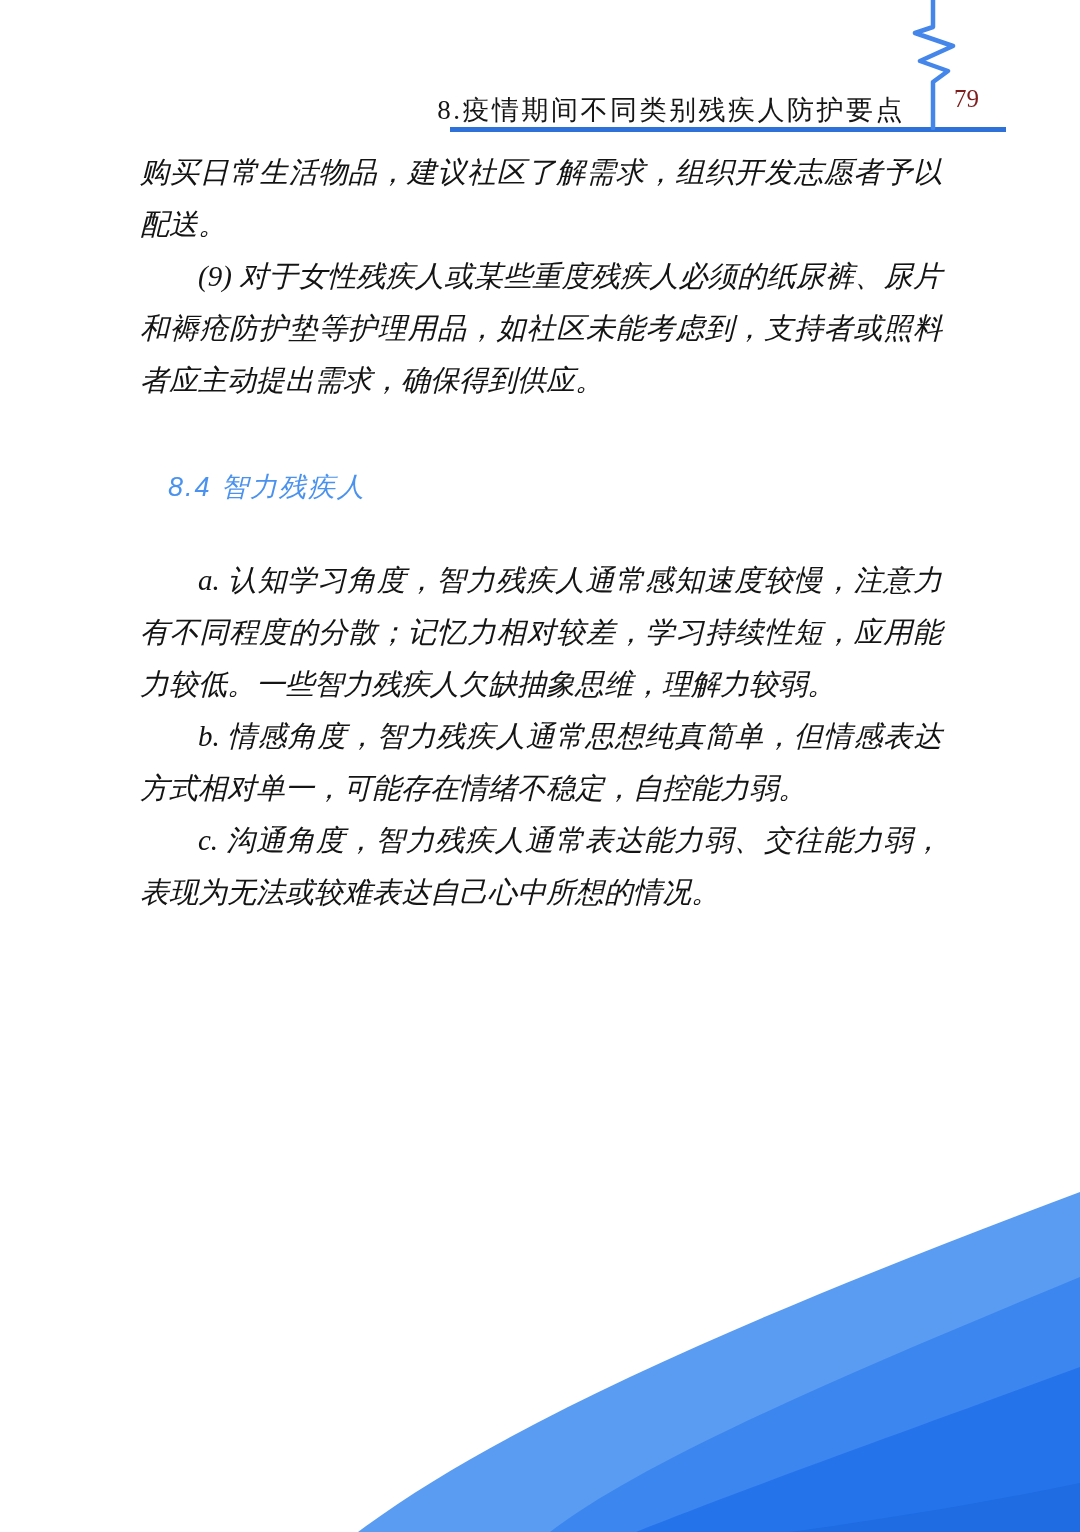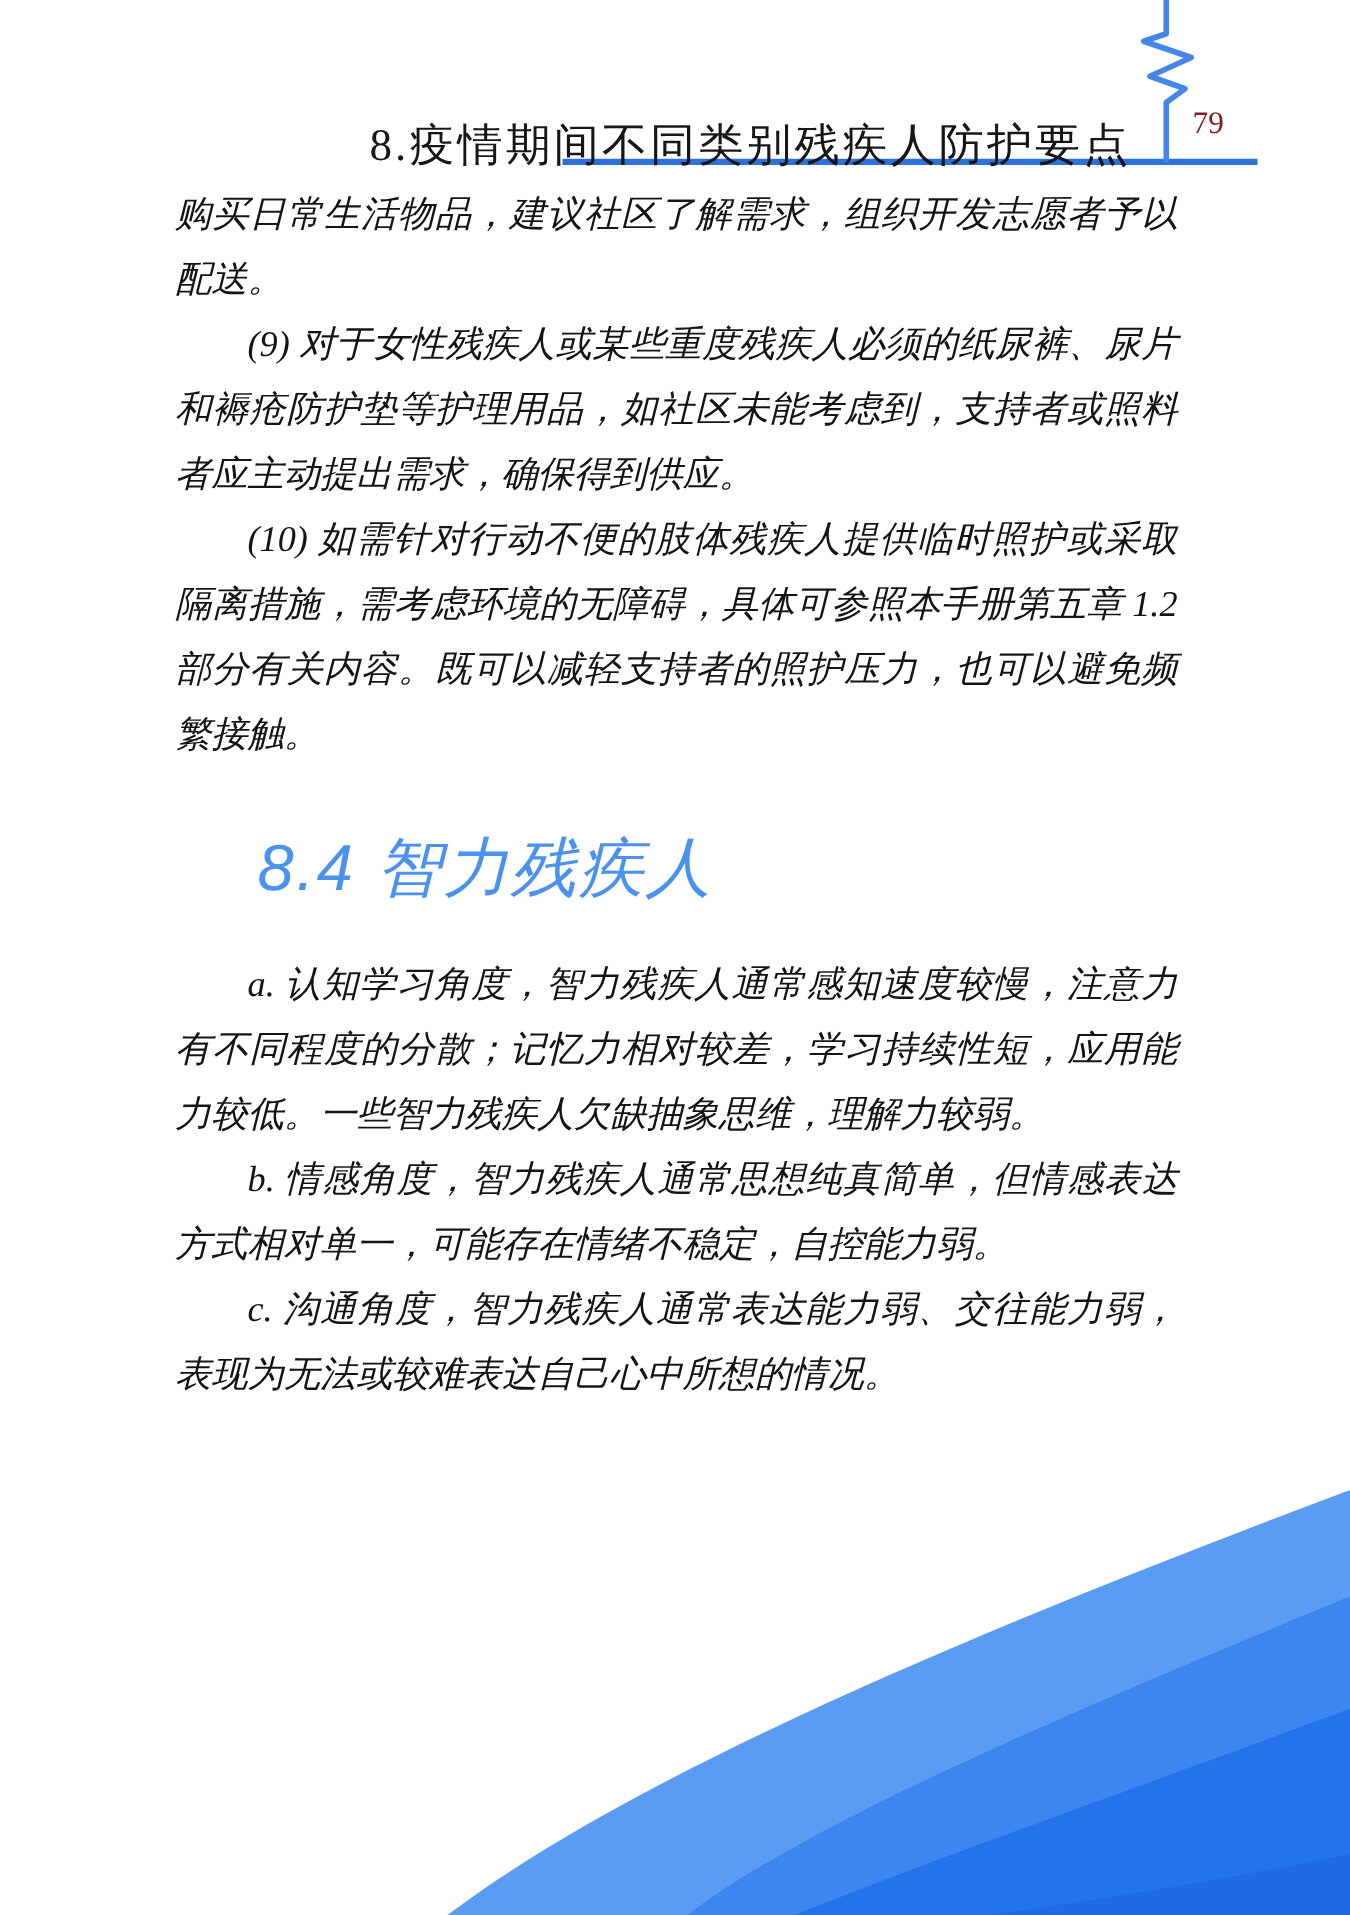--- a/index.html
+++ b/index.html
@@ -31,21 +31,21 @@
     width: 1080px; height: 1532px;
     z-index: 0;
     pointer-events: none;
   }
   
   .header-title {
     position: absolute;
     top: 92px;
     right: 175px;
     z-index: 2;
-    font-size: 36px;
+    font-size: 27px;
     letter-spacing: 2.5px;
     color: #161616;
     white-space: nowrap;
   }
   .page-number {
     position: absolute;
     top: 85px;
     left: 954px;
     z-index: 2;
     font-size: 25px;
@@ -77,23 +77,23 @@
     z-index: 1;
     font-size: 29px;
     line-height: 52px;
     text-align: justify;
     line-break: strict;
     font-style: italic;
   }
   .para { text-justify: inter-ideograph; }
   .para.indent { text-indent: 2em; }
   .section-heading {
-    margin: 56px 0 42px 66px;
+    margin: 56px 0 42px 28px;
     font-family: "Liberation Sans", "DejaVu Sans", sans-serif;
-    font-size: 52px;
+    font-size: 27px;
     line-height: 50px;
     font-weight: normal;
     letter-spacing: 2px;
     color: var(--c-heading);
     text-align: left;
     text-indent: 0;
   }
 </style>
 </head>
 <body>
@@ -111,21 +111,20 @@
   <div class="page-number">79</div>
   <div class="header-rule"></div>
   <svg class="zigzag" viewBox="0 0 120 130" aria-hidden="true">
     <polyline points="53,0 53,27 35,33 73,46 40,61 68,71 53,82 53,128" style="stroke:var(--c-zigzag)" fill="none" stroke-width="4.5" stroke-linejoin="round" stroke-linecap="round"></polyline>
   </svg>
 
   <div class="body-text">
     <div>
         <div class="para">购买日常生活物品，建议社区了解需求，组织开发志愿者予以配送。</div>
         <div class="para indent">(9) 对于女性残疾人或某些重度残疾人必须的纸尿裤、尿片和褥疮防护垫等护理用品，如社区未能考虑到，支持者或照料者应主动提出需求，确保得到供应。</div>
-        <div class="para indent">(10) 如需针对行动不便的肢体残疾人提供临时照护或采取隔离措施，需考虑环境的无障碍，具体可参照本手册第五章 1.2 部分有关内容。既可以减轻支持者的照护压力，也可以避免频繁接触。</div>
       </div>
     <h2 class="section-heading">8.4 智力残疾人</h2>
     <div>
         <div class="para indent">a. 认知学习角度，智力残疾人通常感知速度较慢，注意力有不同程度的分散；记忆力相对较差，学习持续性短，应用能力较低。一些智力残疾人欠缺抽象思维，理解力较弱。</div>
         <div class="para indent">b. 情感角度，智力残疾人通常思想纯真简单，但情感表达方式相对单一，可能存在情绪不稳定，自控能力弱。</div>
         <div class="para indent">c. 沟通角度，智力残疾人通常表达能力弱、交往能力弱，表现为无法或较难表达自己心中所想的情况。</div>
       </div>
   </div>
 
 </div>

